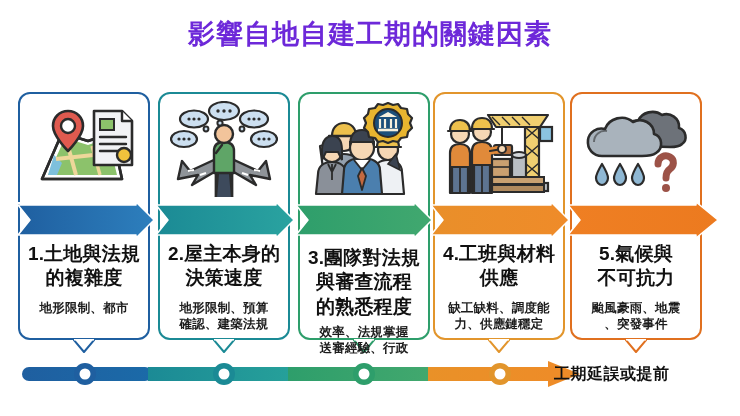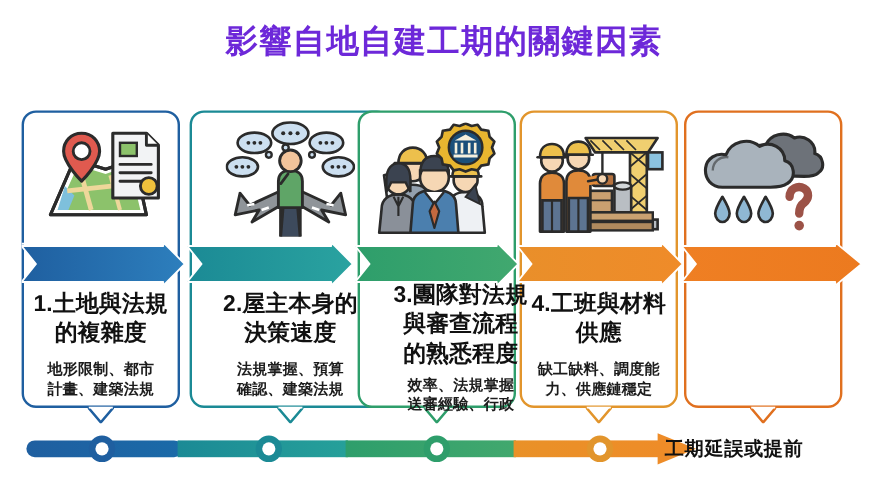--- a/index.html
+++ b/index.html
@@ -151,26 +151,25 @@
         <circle cx="92" cy="52" r="7" fill="#f0c23c" stroke="#2b2b2b" stroke-width="2.4"></circle>
       </svg>
     </div>
     <div class="text-area">
       <div class="card-title">
         <div>1.土地與法規</div>
         <div>的複雜度</div>
       </div>
       <div class="card-desc">
         <div>地形限制、都市</div>
-        <div>計畫、建築法規</div>
-      </div>
-    </div>
-  </div>
-
-  <div class="card" id="card-2" style="left:158px;padding-left:36px;--accent:#1b8a95;">
+      </div>
+    </div>
+  </div>
+
+  <div class="card" id="card-2" style="left:158px;--accent:#1b8a95;">
     <div class="card-box"></div>
     <div class="card-tail">
       <svg width="22" height="14" viewBox="0 0 22 14">
         <path d="M0,0 L11,13 L22,0" fill="#ffffff" stroke="#1b8a95" stroke-width="2" stroke-linejoin="round"></path>
         <path d="M1,0 L21,0" stroke="#ffffff" stroke-width="3"></path>
       </svg>
     </div>
     <div class="icon-area">
       <svg width="108" height="96" viewBox="0 0 108 96">
 
@@ -216,21 +215,21 @@
           <circle cx="72" cy="28" r="2.4"></circle>
         </g>
       </svg>
     </div>
     <div class="text-area">
       <div class="card-title">
         <div>2.屋主本身的</div>
         <div>決策速度</div>
       </div>
       <div class="card-desc">
-        <div>法規掌握、預算</div>
+        <div>地形限制、預算</div>
         <div>確認、建築法規</div>
       </div>
     </div>
   </div>
 
   <div class="card" id="card-3" style="left:298px;--accent:#2e9e6b;">
     <div class="card-box"></div>
     <div class="card-tail">
       <svg width="22" height="14" viewBox="0 0 22 14">
         <path d="M0,0 L11,13 L22,0" fill="#ffffff" stroke="#2e9e6b" stroke-width="2" stroke-linejoin="round"></path>
@@ -266,21 +265,21 @@
 
         <g transform="translate(78,24)">
           <path d="M0,-23 L5,-21 L10,-22 L13,-18 L19,-17 L20,-12 L24,-8 L22,-3 L24,2 L20,6 L19,11 L13,12 L10,16 L5,15 L0,17 L-5,15 L-10,16 L-13,12 L-19,11 L-20,6 L-24,2 L-22,-3 L-24,-8 L-20,-12 L-19,-17 L-13,-18 L-10,-22 L-5,-21 Z" fill="#e8b52f" stroke="#2b2b2b" stroke-width="2.2" stroke-linejoin="round"></path>
           <circle cx="0" cy="-3" r="14" fill="#1b4f7a" stroke="#2b2b2b" stroke-width="2"></circle>
           <path d="M-9,-9 L0,-14 L9,-9 Z" fill="#f6f0dd"></path>
           <path d="M-8,-7 L-8,2 M-3,-7 L-3,2 M3,-7 L3,2 M8,-7 L8,2" stroke="#f6f0dd" stroke-width="2.2"></path>
           <path d="M-10,4 L10,4" stroke="#f6f0dd" stroke-width="2.6"></path>
         </g>
       </svg>
     </div>
-    <div class="text-area" style="top:143px;margin-left:20px;">
+    <div class="text-area" style="top:154px;">
       <div class="card-title">
         <div>3.團隊對法規</div>
         <div>與審查流程</div>
         <div>的熟悉程度</div>
       </div>
       <div class="card-desc" style="margin-top:5px;">
         <div>效率、法規掌握</div>
         <div>送審經驗、行政</div>
       </div>
     </div>
@@ -365,20 +364,30 @@
           <path d="M20,62 C20,62 14,72 14,76 C14,80 17,83 20,83 C23,83 26,80 26,76 C26,72 20,62 20,62 Z"></path>
           <path d="M38,62 C38,62 32,72 32,76 C32,80 35,83 38,83 C41,83 44,80 44,76 C44,72 38,62 38,62 Z"></path>
           <path d="M56,62 C56,62 50,72 50,76 C50,80 53,83 56,83 C59,83 62,80 62,76 C62,72 56,62 56,62 Z"></path>
         </g>
 
         <g fill="none" stroke="#9c5247" stroke-width="7" stroke-linecap="round">
           <path d="M76,62 C76,55 83,52 88,55 C93,58 92,64 88,67 C85,69 84,72 84,76"></path>
         </g>
         <circle cx="84" cy="86" r="4" fill="#9c5247"></circle>
       </svg>
+    </div>
+    <div class="text-area">
+      <div class="card-title">
+        <div>5.氣候與</div>
+        <div>不可抗力</div>
+      </div>
+      <div class="card-desc">
+        <div>颱風豪雨、地震</div>
+        <div>、突發事件</div>
+      </div>
     </div>
   </div>
 
   <div class="arrow-band" style="left:18px;width:155px;">
     <svg width="155" height="36" viewBox="0 0 155 36">
       <defs>
         <linearGradient id="ab1" x1="0" y1="0" x2="1" y2="0">
           <stop offset="0%" stop-color="#1f5fa0"></stop>
             <stop offset="100%" stop-color="#2d7fbd"></stop>
         </linearGradient>

